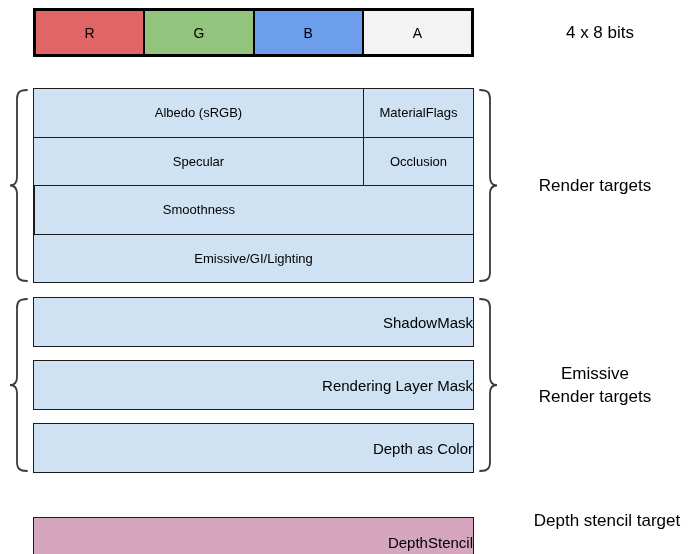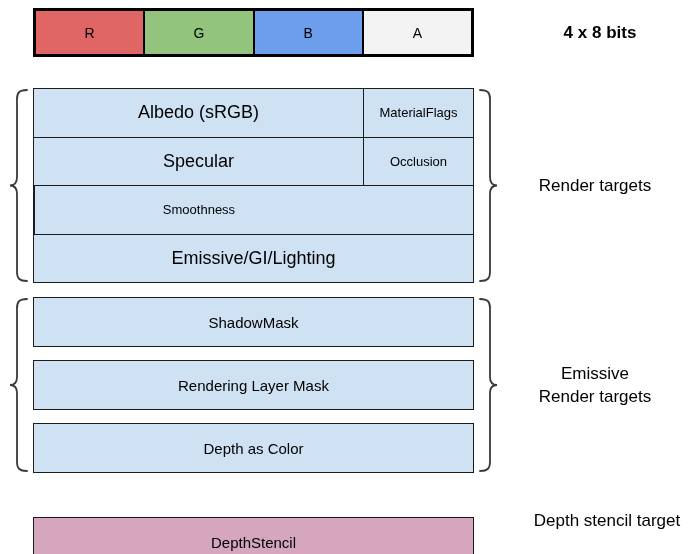--- a/index.html
+++ b/index.html
@@ -36,21 +36,20 @@
   .strip .cell:first-child { border-left: none; }
 
   .bits-label {
     position: absolute;
     left: 520px; top: 8px;
     width: 160px; height: 49px;
     display: flex;
     align-items: center;
     justify-content: center;
     font-size: 17px;
-    font-weight: bold;
   }
 
   
   .rt-table {
     position: absolute;
     left: 33px; top: 88px;
     width: 441px; height: 195px;
     border: 1.4px solid #1c1c1c;
     box-sizing: border-box;
     display: flex;
@@ -61,37 +60,37 @@
     display: grid;
     grid-template-columns: 1fr 110px;
     border-top: 1.4px solid #1c1c1c;
   }
   .rt-row:first-child { border-top: none; }
   .rt-row.full { grid-template-columns: 1fr; }
   .rt-main, .rt-alpha {
     display: flex;
     align-items: center;
     justify-content: center;
-    font-size: 18px;
+    font-size: 13px;
   }
   .rt-alpha {
     border-left: 1.4px solid #1c1c1c;
     font-size: 13px;
   }
 
   
   .box {
     position: absolute;
     left: 33px;
     width: 441px; height: 50px;
     border: 1.4px solid #1c1c1c;
     box-sizing: border-box;
     display: flex;
     align-items: center;
-    justify-content: center;
+    justify-content: flex-end;
     font-size: 15px;
   }
 
   
   .brace {
     position: absolute;
     width: 24px;
   }
   .brace svg { display: block; width: 100%; height: 100%; }
   .brace.flip { transform: scaleX(-1); }

